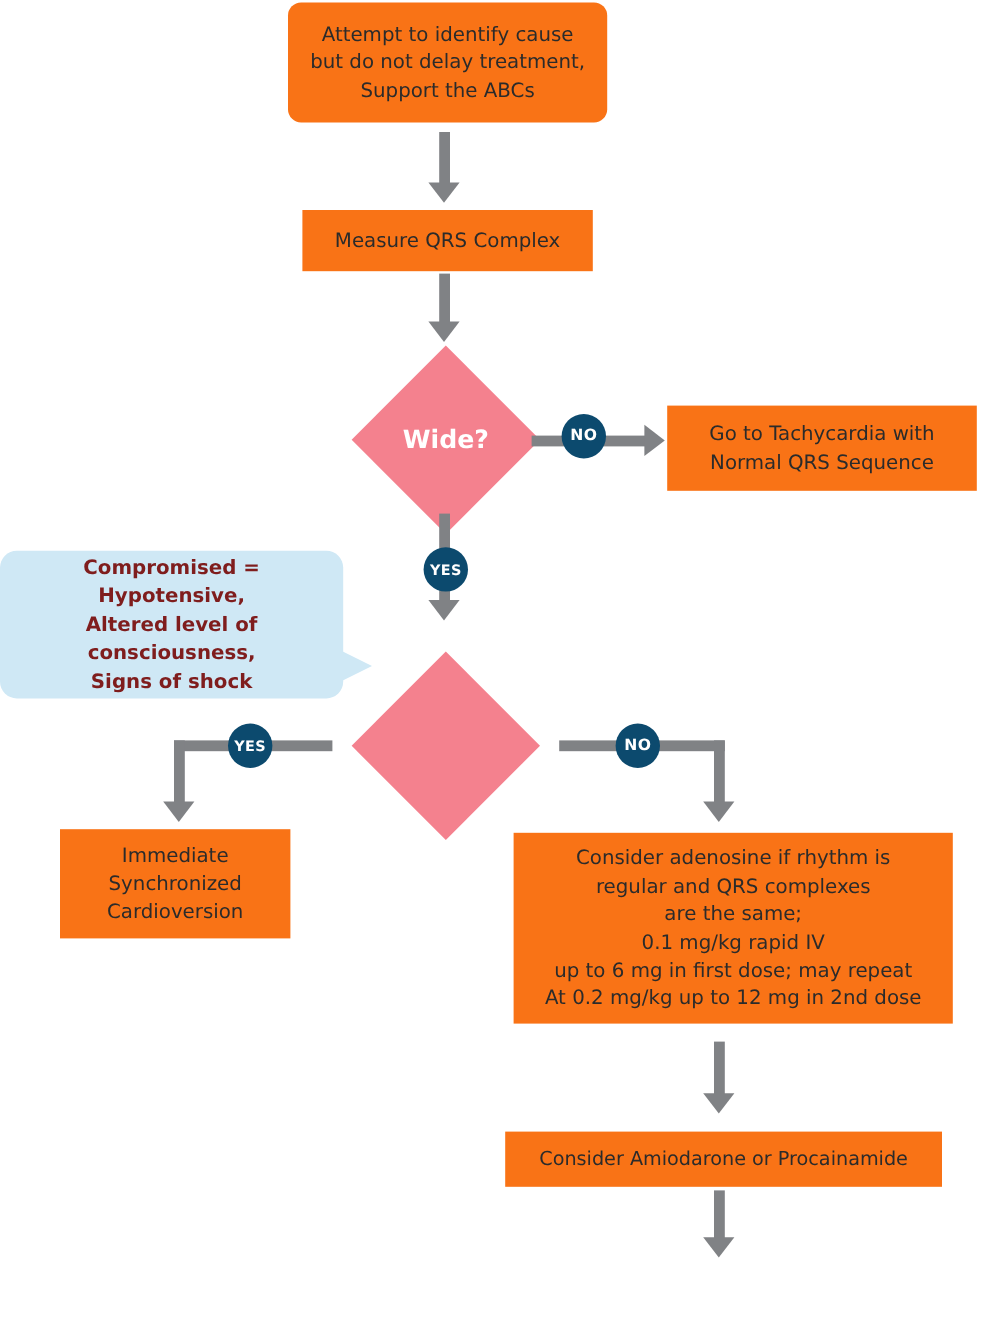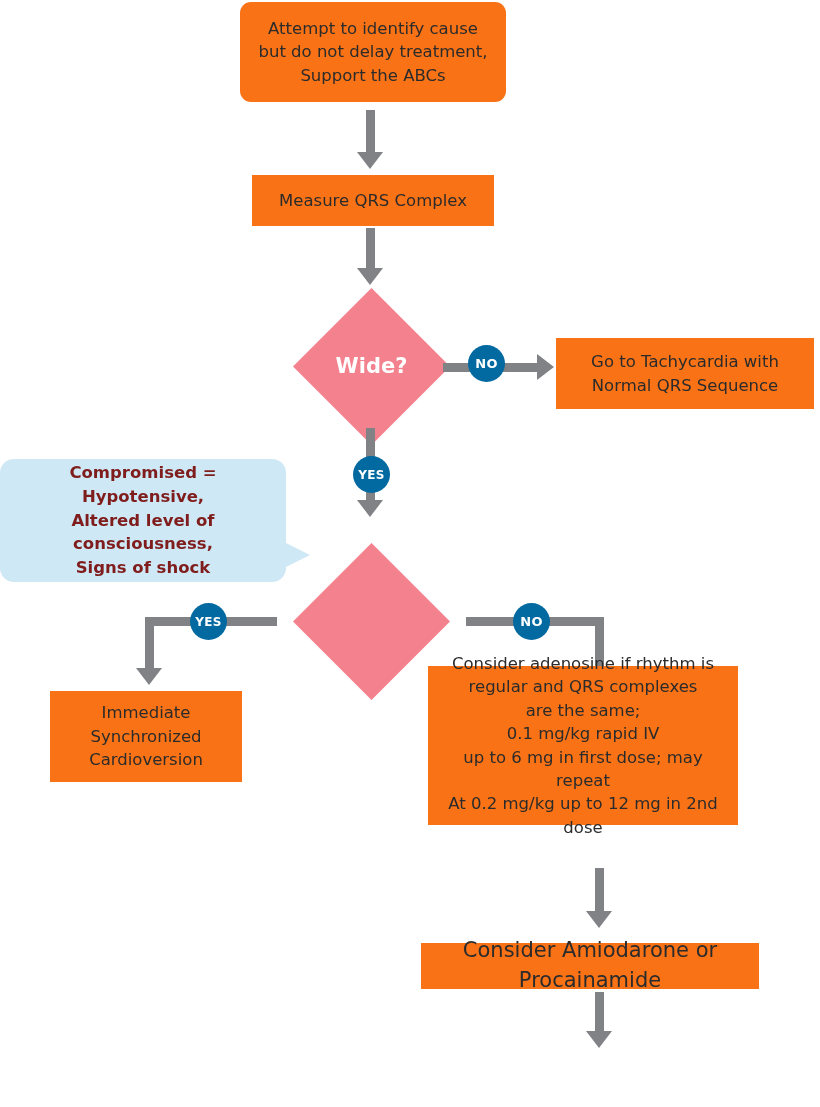--- a/index.html
+++ b/index.html
@@ -95,21 +95,21 @@
     width: 0;
     height: 0;
     border-top: 13px solid transparent;
     border-bottom: 13px solid transparent;
     border-left: 17px solid #808285;
   }
 
   
   .badge {
     position: absolute;
-    background: #0369a1;
+    background: #0c4a6e;
     color: #ffffff;
     border-radius: 50%;
     display: flex;
     align-items: center;
     justify-content: center;
     font-weight: bold;
     letter-spacing: 0.3px;
   }
 </style>
 </head>
@@ -157,29 +157,29 @@
 
   <div class="conn" style="left:466px; top:617px; width:138px; height:9px;"></div>
   <div class="conn" style="left:595px; top:617px; width:9px; height:56px;"></div>
   <div class="arrow-down" style="left:586px; top:668px;"></div>
   <div class="badge" style="left:513px; top:603px; width:37px; height:37px; font-size:13px;">NO</div>
 
   <div class="node-box" style="left:50px; top:691px; width:192px; height:91px; font-size:16.5px;">Immediate
 Synchronized
 Cardioversion</div>
 
-  <div class="node-box" style="left:428px; top:666px; width:310px; height:159px; font-size:16.5px;">Consider adenosine if rhythm is
+  <div class="node-box" style="left:428px; top:694px; width:366px; height:159px; font-size:16.5px;">Consider adenosine if rhythm is
 regular and QRS complexes
 are the same;
 0.1 mg/kg rapid IV
 up to 6 mg in first dose; may repeat
 At 0.2 mg/kg up to 12 mg in 2nd dose</div>
 
   <div class="conn" style="left:595px; top:868px; width:9px; height:46px;"></div>
   <div class="arrow-down" style="left:586px; top:911px;"></div>
 
-  <div class="node-box" style="left:421px; top:943px; width:338px; height:46px; font-size:21px;">Consider Amiodarone or Procainamide</div>
+  <div class="node-box" style="left:421px; top:943px; width:364px; height:46px; font-size:16px;">Consider Amiodarone or Procainamide</div>
 
   <div class="conn" style="left:595px; top:992px; width:9px; height:42px;"></div>
   <div class="arrow-down" style="left:586px; top:1031px;"></div>
 
 
 </div>
 
 </body></html>

